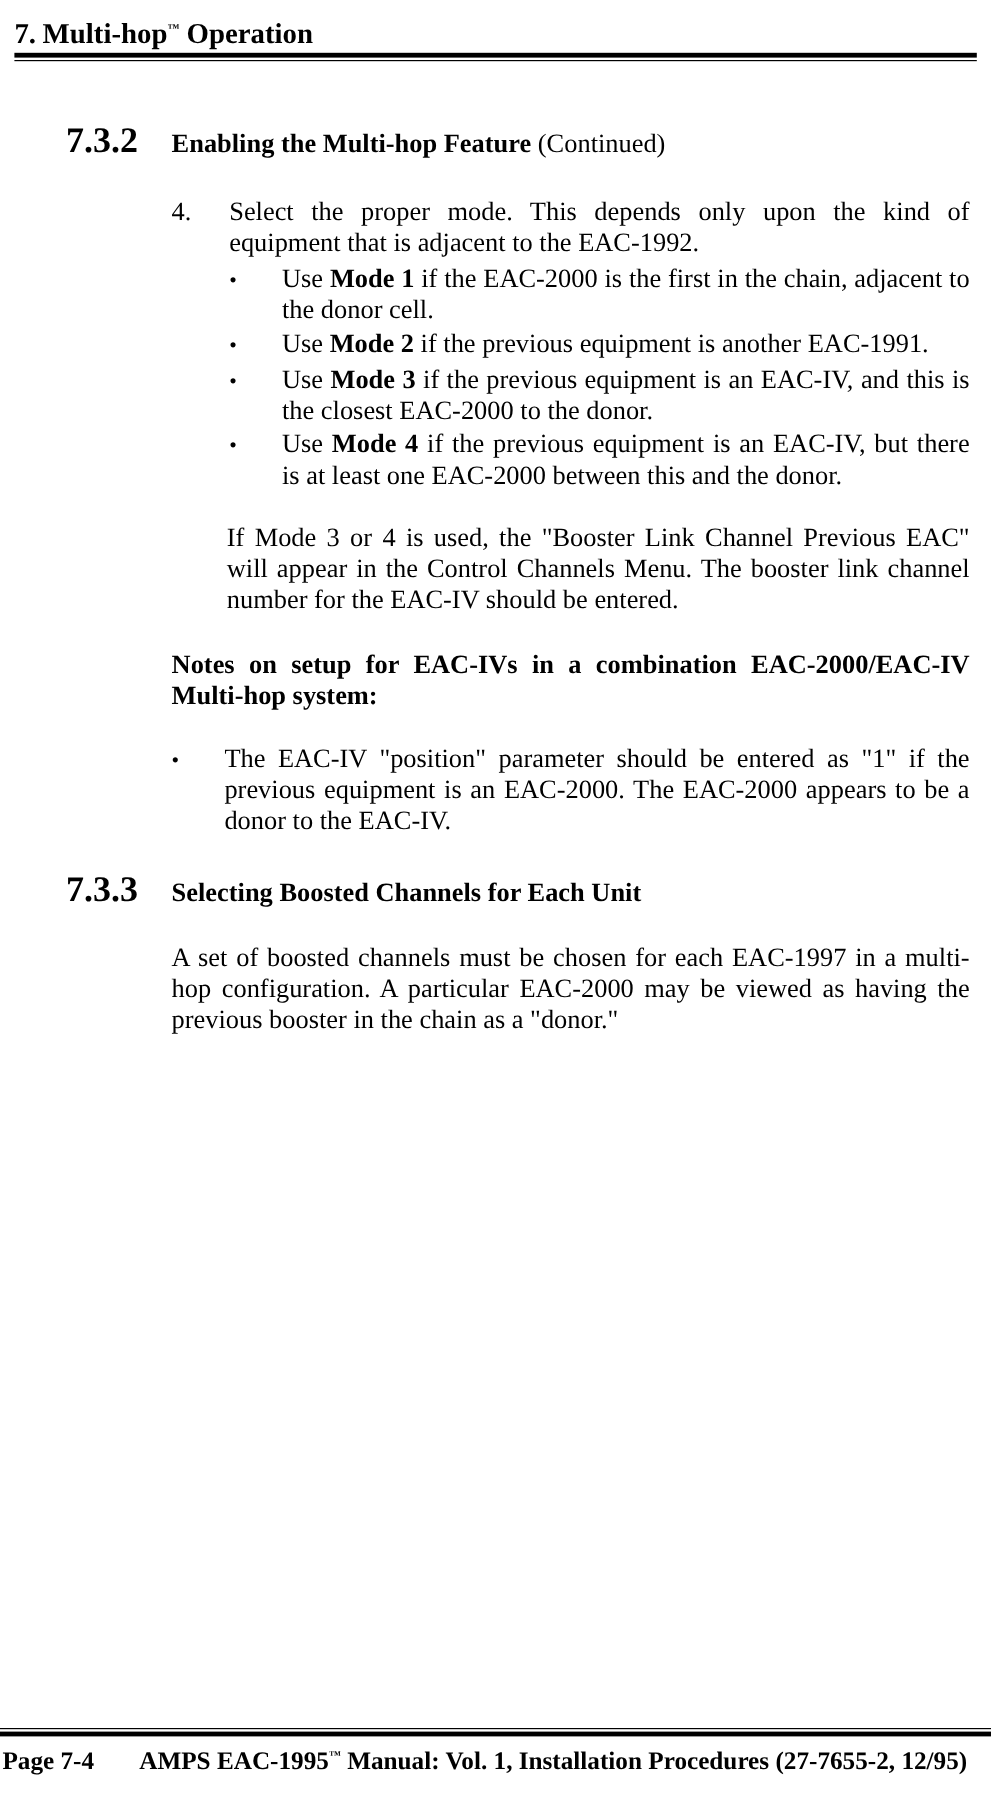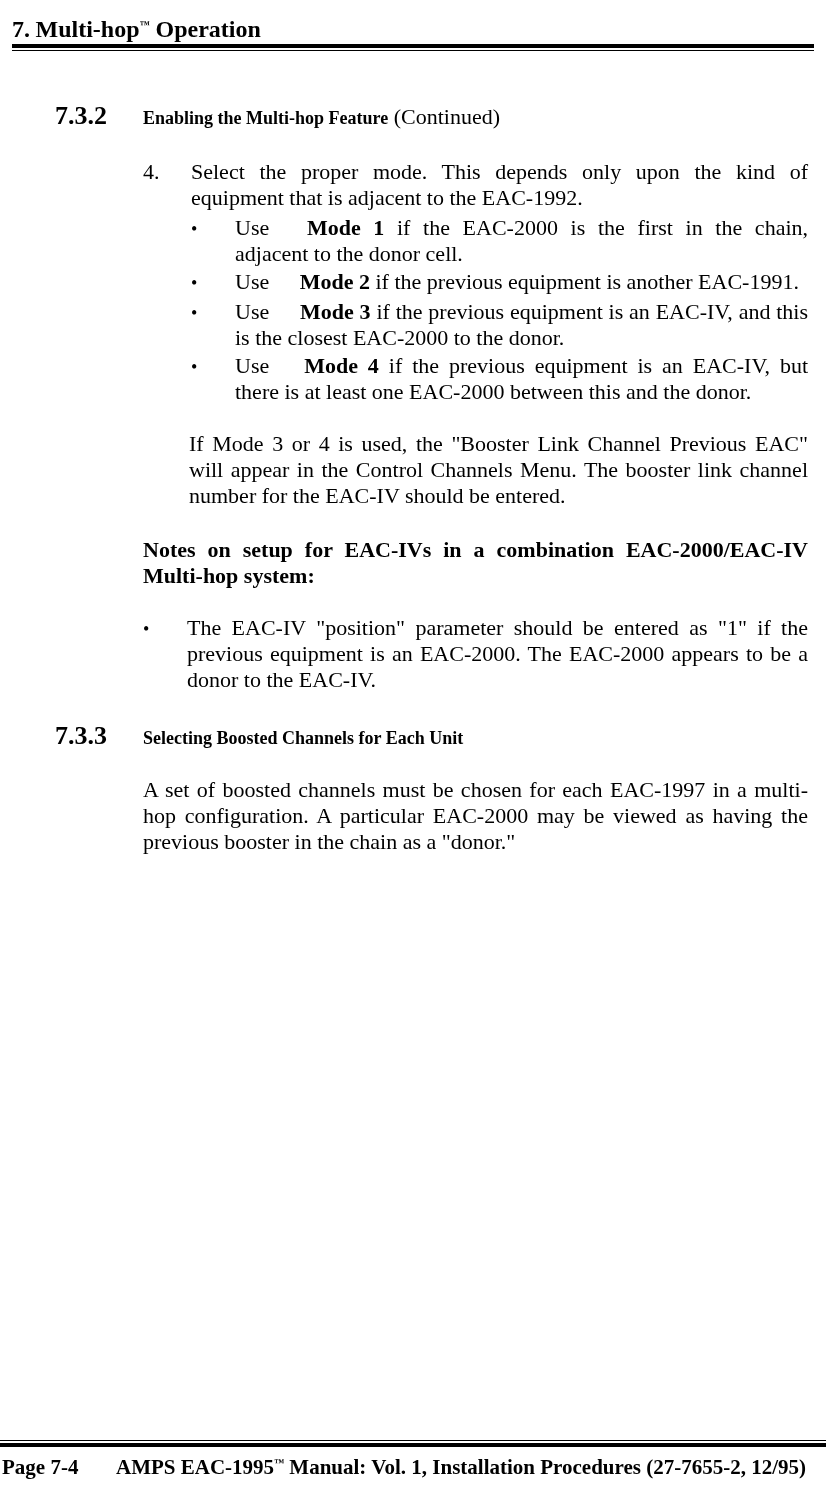--- a/index.html
+++ b/index.html
@@ -43,27 +43,27 @@
     .content {
       padding: 50px 18px 0 55px;
     }
     .section-row {
       display: flex;
       align-items: baseline;
       margin-bottom: 28px;
     }
     .section-number {
       font-weight: bold;
-      font-size: 26px;
+      font-size: 30px;
       width: 88px;
       flex-shrink: 0;
     }
     .section-title {
       font-weight: bold;
-      font-size: 18px;
+      font-size: 22px;
     }
     .section-continued {
       font-weight: normal;
     }
     .body-block {
       margin-left: 88px;
     }
     .step-row {
       display: flex;
       margin-bottom: 4px;
@@ -87,21 +87,21 @@
     .bullet-dot {
       width: 44px;
       flex-shrink: 0;
       font-size: 18px;
       line-height: 28px;
     }
     .bullet-text {
       flex: 1;
       text-align: justify;
     }
-    .bold { font-weight: bold; margin-left: 25px; }
+    .bold { font-weight: bold; }
     .para {
       margin-left: 46px;
       text-align: justify;
       margin-top: 26px;
     }
     .notes-heading {
       font-weight: bold;
       text-align: justify;
       margin-top: 28px;
       margin-bottom: 26px;

